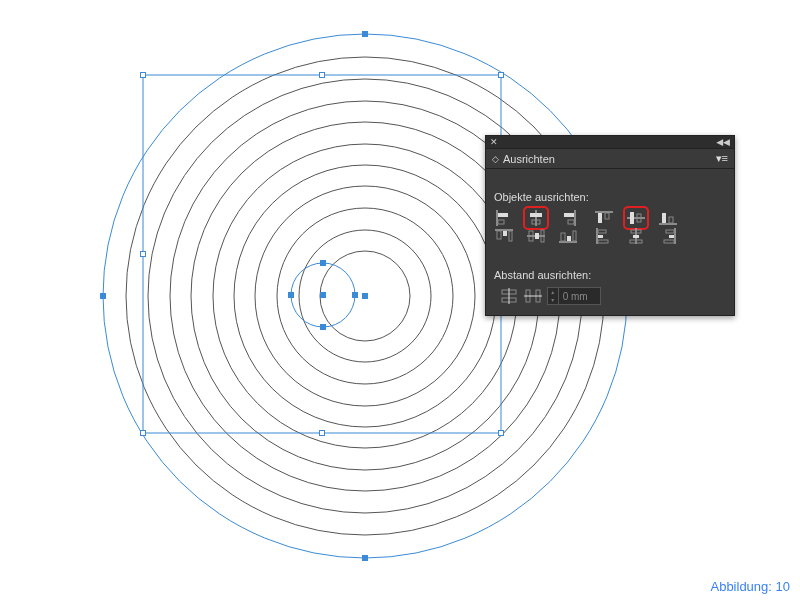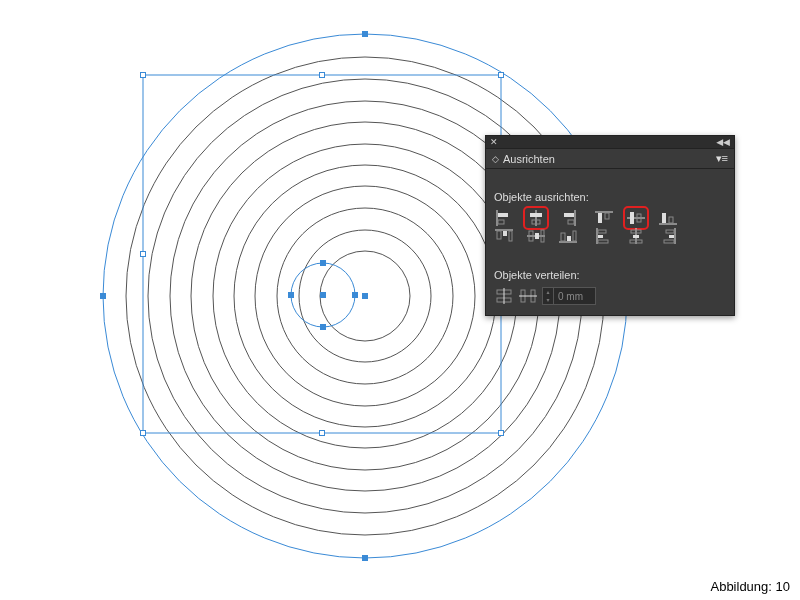--- a/index.html
+++ b/index.html
@@ -1,32 +1,32 @@
 <!DOCTYPE html>
 <html><head>
 <meta charset="utf-8">
 <style>
   html,body{margin:0;padding:0;width:800px;height:600px;background:#fff;font-family:Arial,Helvetica,sans-serif;overflow:hidden;}
   .canvas{position:absolute;left:0;top:0;width:800px;height:600px;}
-  .caption{position:absolute;right:10px;bottom:6px;color:#000000;font-size:13px;font-family:Arial;text-align:center;}
+  .caption{position:absolute;right:10px;bottom:6px;color:#3b82f6;font-size:13px;font-family:Arial;text-align:center;}
   .panel-wrap{position:absolute;left:485px;top:135px;width:248px;background:#3a3a3a;color:#ddd;font-size:11px;border:1px solid #222;box-shadow:0 2px 6px rgba(0,0,0,.4);}
   .panel-flyout{height:12px;background:#2d2d2d;border-bottom:1px solid #222;display:flex;justify-content:space-between;align-items:center;padding:0 4px;}
   .panel-flyout span{color:#ccc;font-size:9px;line-height:9px}
   .panel-tab{background:#3a3a3a;border-bottom:1px solid #222;display:flex;align-items:center;padding:3px 6px;gap:4px;}
   .panel-tab .toggle{font-size:9px;color:#ccc}
   .panel-body{padding:6px 8px 10px 8px;}
   .sect-label{color:#ddd;font-size:11px;margin:8px 0 6px 0;}
   .sect-label:first-child{margin-top:16px;}
   .row{display:flex;align-items:center;gap:16px;}
   .iconset{display:flex;gap:12px;}
   .icon-btn{width:20px;height:18px;display:flex;align-items:center;justify-content:center;cursor:pointer;}
   .hl{outline:2px solid #e02020;outline-offset:1px;border-radius:2px;}
   .half-row{display:flex;justify-content:space-between;margin-top:8px;}
   .half{width:48%;}
-  .dist-row{display:flex;align-items:center;gap:4px;margin-top:4px;}
+  .dist-row{display:flex;align-items:center;gap:4px;margin-top:4px;justify-content:center;}
   .field{background:#2a2a2a;border:1px solid #555;color:#888;font-size:10px;height:16px;width:52px;display:flex;align-items:center;}
   .field .spin{width:10px;height:16px;border-right:1px solid #555;display:flex;flex-direction:column;}
   .field .spin i{flex:1;font-size:6px;text-align:center;color:#777;font-style:normal}
   .field .val{padding-left:4px;}
   .dd{display:flex;align-items:center;gap:2px;}
   svg.ic{width:18px;height:16px;stroke:#ddd;stroke-width:1;fill:none}
   svg.ic .f{fill:#ddd;stroke:none}
   svg.ic .g{stroke:#888}
 </style>
 </head>
@@ -187,21 +187,21 @@
               <rect x="7" y="2" width="8" height="3" class="g"></rect>
               <rect x="10" y="7" width="5" height="3" class="f"></rect>
               <rect x="5" y="12" width="10" height="3" class="g"></rect>
             </svg>
           </div>
         </div>
     </div>
 
     <div class="half-row">
       <div class="half">
-        <div class="sect-label">Objekte verteilen:</div>
+        <div class="sect-label">Abstand ausrichten:</div>
         <div class="dist-row">
           <div class="icon-btn">
             <svg class="ic">
                 <rect x="2" y="2" width="14" height="4" class="g"></rect>
                 <rect x="2" y="10" width="14" height="4" class="g"></rect>
                 <line x1="9" y1="0" x2="9" y2="16"></line>
               </svg>
           </div>
           <div class="icon-btn">
             <svg class="ic">

